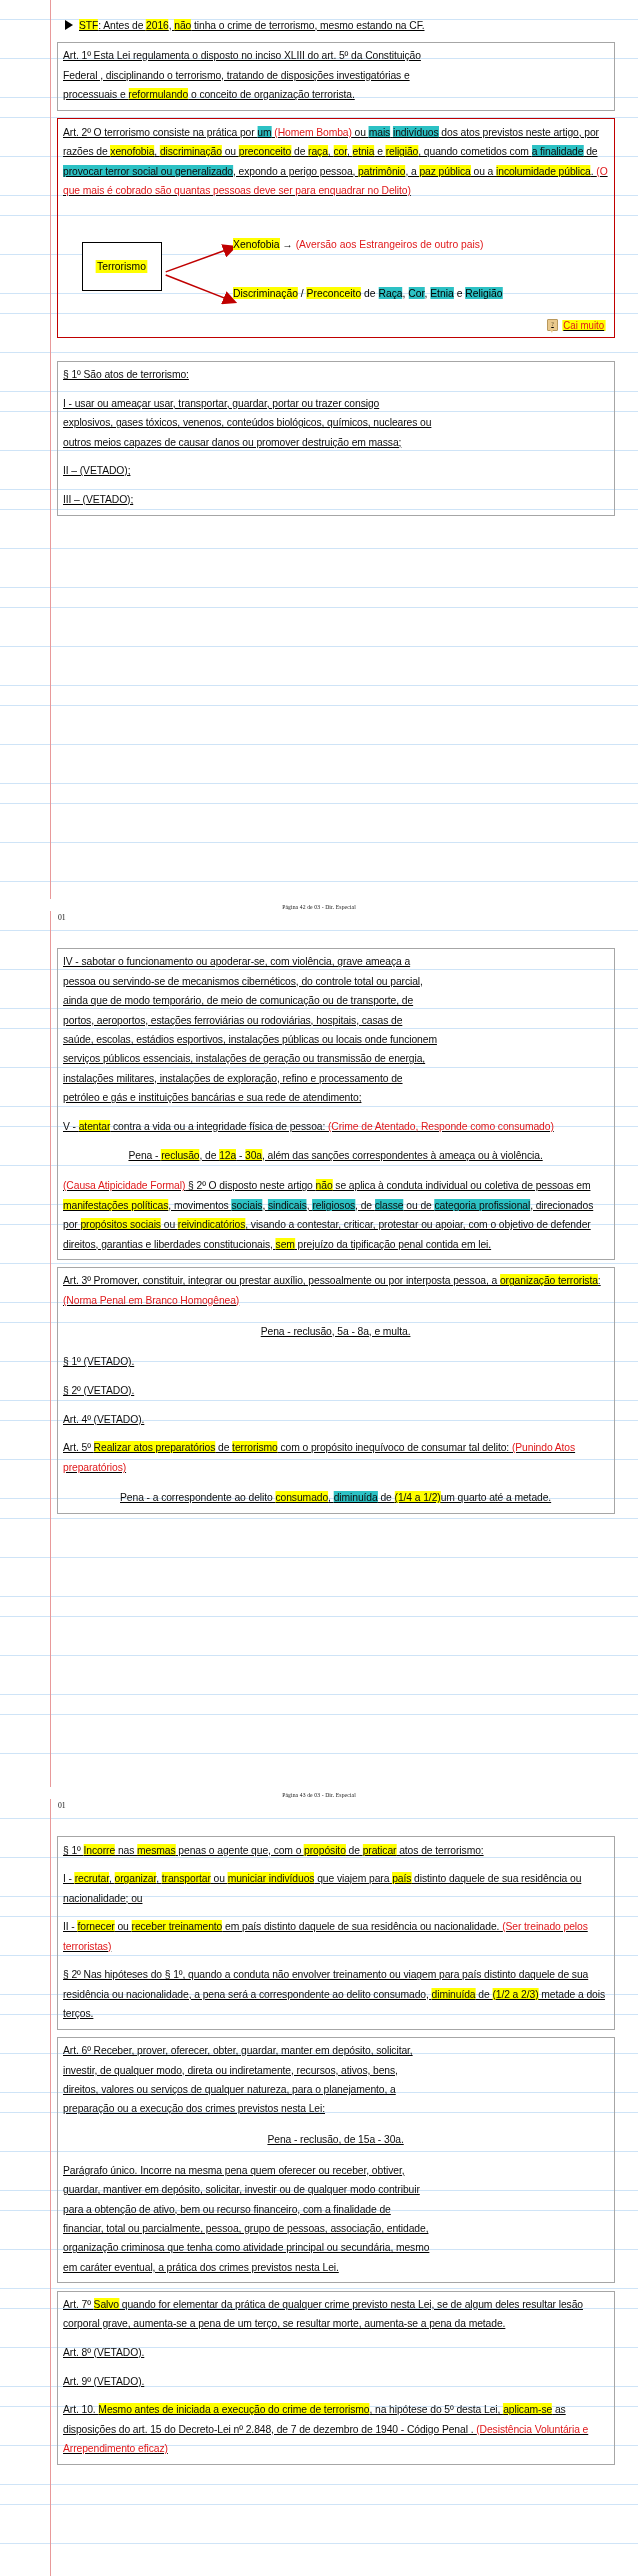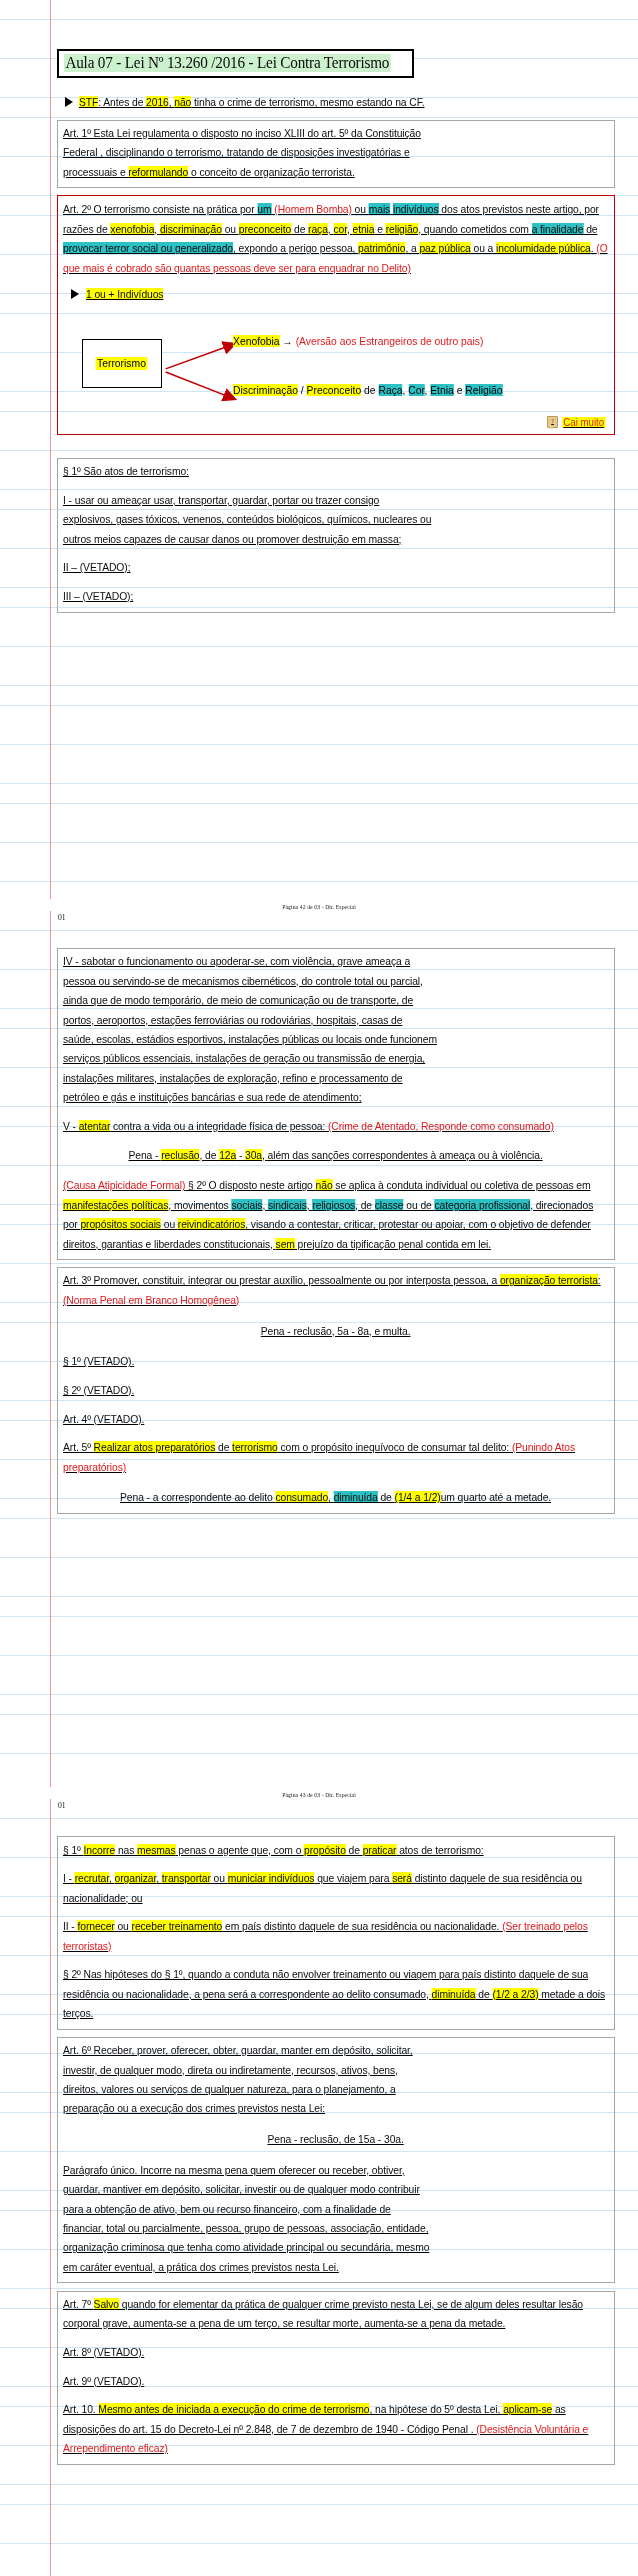--- a/index.html
+++ b/index.html
@@ -239,25 +239,20 @@
 
   .gap-s  { height: 7.2px; }
   .gap-m  { height: 15.5px; }
 </style>
 </head>
 <body>
 
 <div class="page" style="height:899px">
   <div class="margin-rule"></div>
 
-  <div class="title-wrap">
-    <div class="title-box">
-      <span class="title-text">Aula 07 - Lei Nº 13.260 /2016 - Lei Contra Terrorismo</span>
-    </div>
-  </div>
 
   <div class="gap-m"></div>
 
   <div class="page-inner">
 
     <div class="bullet-row">
       <span class="tri"></span>
       <div class="txt" style="width:100%">
         <span class="hl">STF</span><span>: Antes de </span><span class="hl">2016</span><span>, </span><span class="hl">não</span><span> tinha o crime de terrorismo, mesmo estando na CF.</span>
       </div>
@@ -275,26 +270,20 @@
 
     <div class="gap-s"></div>
 
     <div class="law-box-red">
       <div class="txt">
         <span>Art. 2º O terrorismo consiste na prática por </span><span class="hlc">um</span><span class="red"> (Homem Bomba)</span><span> ou </span><span class="hlc">mais</span><span> </span><span class="hlc">indivíduos</span><span> dos atos previstos neste artigo, por razões de </span><span class="hl">xenofobia</span><span>, </span><span class="hl">discriminação</span><span> ou </span><span class="hl">preconceito</span><span> de </span><span class="hl">raça</span><span>, </span><span class="hl">cor</span><span>, </span><span class="hl">etnia</span><span> e </span><span class="hl">religião</span><span>, quando cometidos com </span><span class="hlc">a finalidade</span><span> de </span><span class="hlc">provocar terror social ou generalizado</span><span>, expondo a perigo pessoa, </span><span class="hl">patrimônio</span><span>, a </span><span class="hl">paz pública</span><span> ou a </span><span class="hl">incolumidade pública</span><span>. </span><span class="red">(O que mais é cobrado são quantas pessoas deve ser para enquadrar no Delito)</span>
       </div>
 
       <div class="gap-s"></div>
 
-      <div class="bullet-row">
-        <span class="tri"></span>
-        <div class="txt" style="width:100%">
-          <span class="hl">1 ou + Indivíduos</span>
-        </div>
-      </div>
 
       <div class="gap-s"></div>
 
       <div class="diagram">
         <svg viewBox="0 0 1020 236" preserveAspectRatio="none">
           <defs>
             <marker id="ah" markerWidth="9" markerHeight="9" refX="7" refY="4.5" orient="auto">
               <path d="M0,0 L9,4.5 L0,9 z" fill="#c00000"></path>
             </marker>
           </defs>
@@ -426,21 +415,21 @@
 
   <div class="page-inner">
     <div class="law-box">
       <div class="txt">
         <span>§ 1º </span><span class="hl">Incorre</span><span> nas </span><span class="hl">mesmas</span><span> penas o agente que, com o </span><span class="hl">propósito</span><span> de </span><span class="hl">praticar</span><span> atos de terrorismo:</span>
       </div>
 
       <div style="height:9.3px"></div>
 
       <div class="txt">
-        <span>I - </span><span class="hl">recrutar</span><span>, </span><span class="hl">organizar</span><span>, </span><span class="hl">transportar</span><span> ou </span><span class="hl">municiar indivíduos</span><span> que viajem para </span><span class="hl">será</span><span> distinto daquele de sua residência ou nacionalidade; ou</span>
+        <span>I - </span><span class="hl">recrutar</span><span>, </span><span class="hl">organizar</span><span>, </span><span class="hl">transportar</span><span> ou </span><span class="hl">municiar indivíduos</span><span> que viajem para </span><span class="hl">país</span><span> distinto daquele de sua residência ou nacionalidade; ou</span>
       </div>
 
       <div style="height:9.3px"></div>
 
       <div class="txt">
         <span>II - </span><span class="hl">fornecer</span><span> ou </span><span class="hl">receber treinamento</span><span> em país distinto daquele de sua residência ou nacionalidade. </span><span class="red">(Ser treinado pelos terroristas)</span>
       </div>
 
       <div style="height:9.3px"></div>
 

